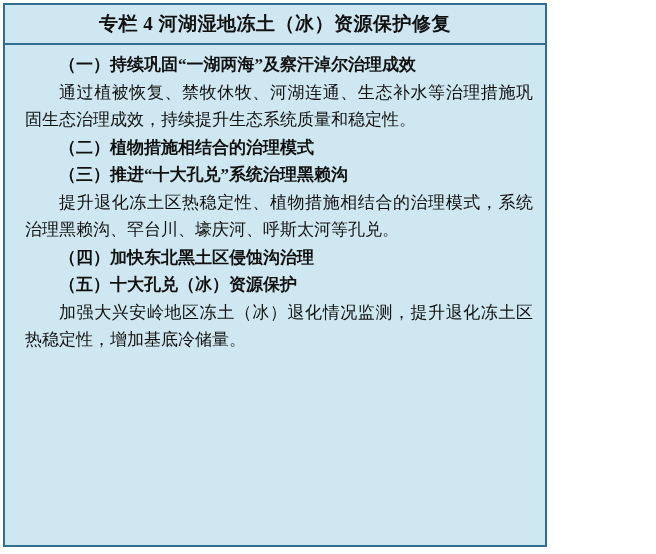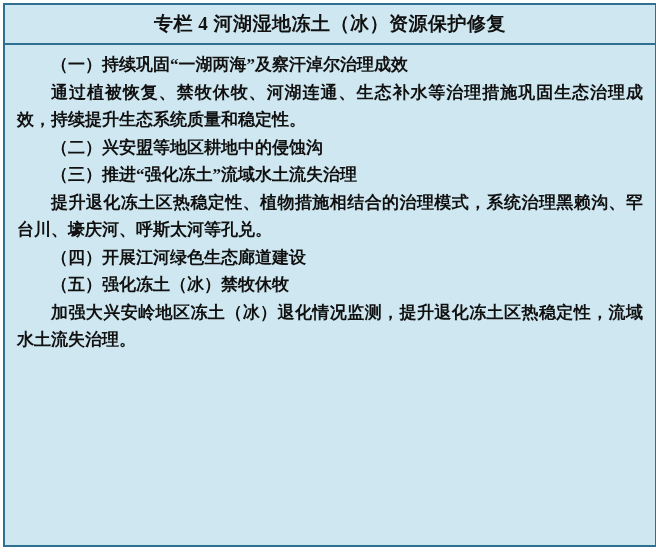--- a/index.html
+++ b/index.html
@@ -7,21 +7,21 @@
     padding: 0;
   }
   body {
     width: 656px;
     height: 554px;
     background: #ffffff;
     font-family: "Liberation Serif", "DejaVu Serif", serif;
   }
   .box {
     position: relative;
-    width: 654px;
+    width: 544px;
     height: 544px;
     margin: 3px;
     border: 2px solid #2f6f8f;
     background: #cfe7f0;
     box-sizing: border-box;
     overflow: hidden;
   }
   .title-bar {
     height: 38px;
     display: flex;
@@ -31,59 +31,58 @@
     background: #cfe7f0;
   }
   .title-text {
     font-size: 19px;
     font-weight: bold;
     color: #111111;
     letter-spacing: 0.5px;
     white-space: nowrap;
   }
   .body-area {
-    padding: 6px 12px 4px 12px;
+    padding: 6px 12px 4px 20px;
   }
   .sec-head {
     font-size: 17px;
     font-weight: bold;
     color: #111111;
     line-height: 1.62;
     text-indent: 2em;
     margin: 0;
   }
   .para {
     font-size: 17px;
     color: #111111;
     line-height: 1.62;
     text-indent: 2em;
     margin: 0;
     text-align: justify;
     text-justify: inter-ideograph;
-    font-weight: bold;
   }
 </style>
 </head>
 <body>
 
 <div class="box">
 
   <div class="title-bar">
     <div class="title-text">专栏 4    河湖湿地冻土（冰）资源保护修复</div>
   </div>
 
   <div class="body-area">
 
     <div class="sec-head">（一）持续巩固“一湖两海”及察汗淖尔治理成效</div>
     <div class="para">通过植被恢复、禁牧休牧、河湖连通、生态补水等治理措施巩固生态治理成效，持续提升生态系统质量和稳定性。</div>
 
-    <div class="sec-head">（二）兴安盟等地区耕地中的侵蚀沟</div>
+    <div class="sec-head">（二）植物措施相结合的治理模式</div>
 
-    <div class="sec-head">（三）推进“强化冻土”流域水土流失治理</div>
+    <div class="sec-head">（三）推进“十大孔兑”系统治理黑赖沟</div>
     <div class="para">提升退化冻土区热稳定性、植物措施相结合的治理模式，系统治理黑赖沟、罕台川、壕庆河、呼斯太河等孔兑。</div>
 
-    <div class="sec-head">（四）开展江河绿色生态廊道建设</div>
+    <div class="sec-head">（四）加快东北黑土区侵蚀沟治理</div>
 
-    <div class="sec-head">（五）强化冻土（冰）禁牧休牧</div>
-    <div class="para">加强大兴安岭地区冻土（冰）退化情况监测，提升退化冻土区热稳定性，流域水土流失治理。</div>
+    <div class="sec-head">（五）十大孔兑（冰）资源保护</div>
+    <div class="para">加强大兴安岭地区冻土（冰）退化情况监测，提升退化冻土区热稳定性，增加基底冷储量。</div>
 
   </div>
 </div>
 
 </body></html>

